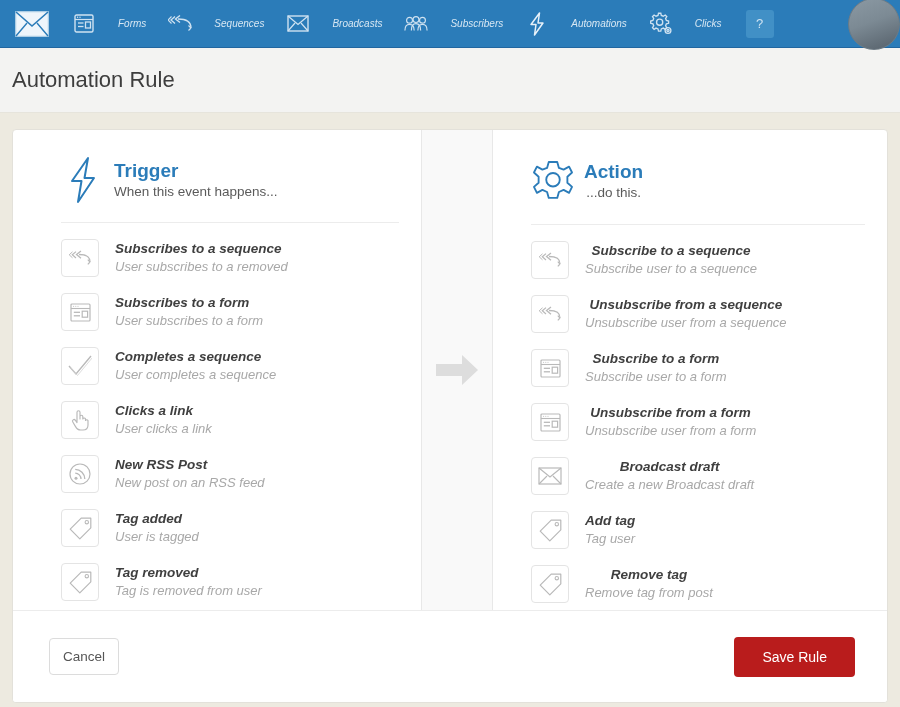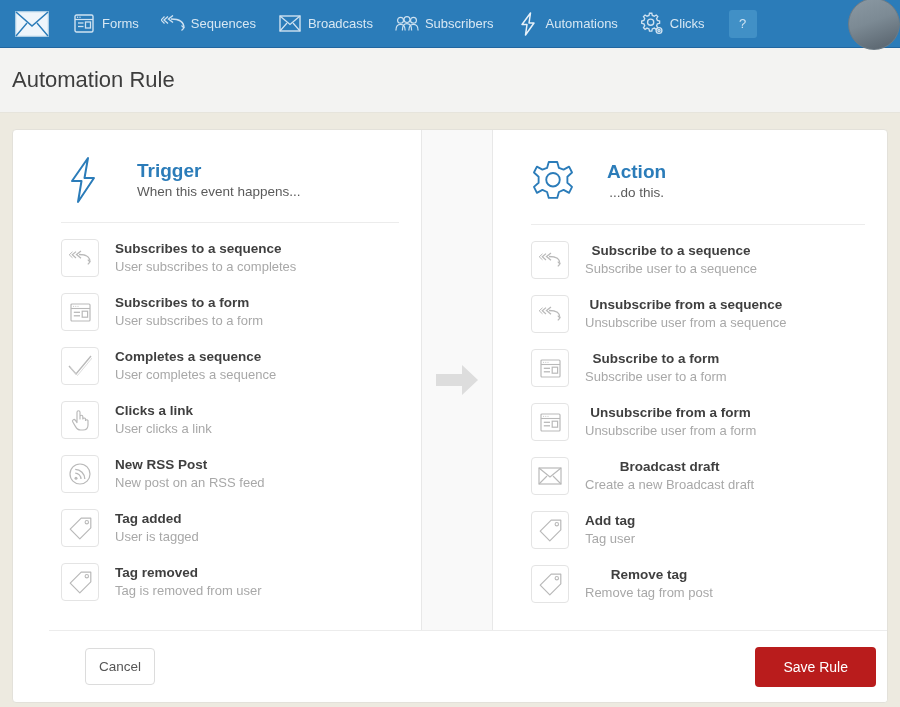--- a/index.html
+++ b/index.html
@@ -20,26 +20,27 @@
     position: relative;
     border-bottom: 1px solid #2166a0;
   }
   .nav-logo {
     width: 40px; height: 30px;
     display: flex; align-items: center; justify-content: center;
     margin-right: 20px;
   }
   .nav-item {
     display: flex; align-items: center;
-    gap: 6px;
+    gap: 22px;
     margin-right: 22px;
     color: #d7e7f3;
-    font-size: 13px;
+    font-size: 10px;
     white-space: nowrap;
     cursor: pointer;
+    font-style: italic;
   }
   .nav-item .nav-ico {
     display: flex; align-items: center; justify-content: center;
     width: 24px; height: 24px;
   }
   .help-btn {
     width: 28px; height: 28px;
     background: #4190c6;
     border-radius: 3px;
     color: #cfe3f2;
@@ -105,21 +106,21 @@
     display: flex;
     align-items: center;
     justify-content: center;
   }
   .col-action { flex: 1; padding-left: 38px; padding-right: 22px; text-align: center; }
 
   
   .sec-head {
     display: flex;
     align-items: center;
-    gap: 32px;
+    gap: 9px;
     padding-bottom: 18px;
     border-bottom: 1px solid #ececec;
     margin-bottom: 8px;
   }
   .sec-head .big-ico { width: 44px; display:flex; align-items:center; justify-content:center; }
   .sec-title {
     font-size: 19px;
     font-weight: bold;
     color: #2b7cb9;
     line-height: 1.25;
@@ -139,43 +140,42 @@
     cursor: pointer;
   }
   .opt-ico {
     flex: 0 0 auto;
     width: 38px; height: 38px;
     border: 1px solid #e4e4e4;
     border-radius: 4px;
     background: #fff;
     display: flex; align-items: center; justify-content: center;
   }
-  .opt-txt { min-width: 0; }
+  .opt-txt { min-width: 0; font-style: italic; }
   .opt-title {
     font-size: 13.5px;
     font-weight: bold;
     color: #3f3f3f;
     line-height: 1.35;
   }
   .opt-desc {
     font-size: 13px;
     color: #a8a8a8;
     line-height: 1.35;
   }
 
   
   .card-foot {
-    height: 72px;
+    height: 92px;
     border-top: 1px solid #ececec;
     display: flex;
     align-items: center;
     justify-content: space-between;
-    padding: 0 11px 0 36px;
+    padding: 0 32px 0 36px;
     background: #fff;
-    margin-left: 36px;
   }
   .btn-cancel {
     background: #fff;
     border: 1px solid #dcdcdc;
     border-radius: 4px;
     color: #565656;
     font-size: 13.5px;
     padding: 10px 13px;
     cursor: pointer;
     font-family: inherit;
@@ -312,21 +312,21 @@
             <svg width="24" height="16" viewBox="0 0 24 16">
               <path d="M22 12 C22 6 17 4.5 11 4.5" fill="none" stroke="#b9b9b9" stroke-width="1.3"></path>
               <path d="M13 1 L8.5 4.6 L13 8.2" fill="none" stroke="#b9b9b9" stroke-width="1.3"></path>
               <path d="M8 1.6 L4.3 4.8 L8 8" fill="none" stroke="#b9b9b9" stroke-width="1.2"></path>
               <path d="M4.5 1.8 L1.2 4.8 L4.5 7.8" fill="none" stroke="#b9b9b9" stroke-width="1"></path>
               <path d="M22 12 L19.8 14.3 M22 12 L19.8 9.7" fill="none" stroke="#b9b9b9" stroke-width="1.2"></path>
             </svg>
           </span>
           <div class="opt-txt">
             <div class="opt-title">Subscribes to a sequence</div>
-            <div class="opt-desc">User subscribes to a completes</div>
+            <div class="opt-desc">User subscribes to a removed</div>
           </div>
         </div>
 
         <div class="opt">
           <span class="opt-ico">
             <svg width="21" height="19" viewBox="0 0 21 19">
               <rect x="1" y="1" width="19" height="17" rx="1" fill="none" stroke="#b9b9b9" stroke-width="1.2"></rect>
               <line x1="1" y1="5.5" x2="20" y2="5.5" stroke="#b9b9b9" stroke-width="1.1"></line>
               <circle cx="3.6" cy="3.3" r="0.6" fill="#c7c7c7"></circle>
                 <circle cx="5.8" cy="3.3" r="0.6" fill="#c7c7c7"></circle>

